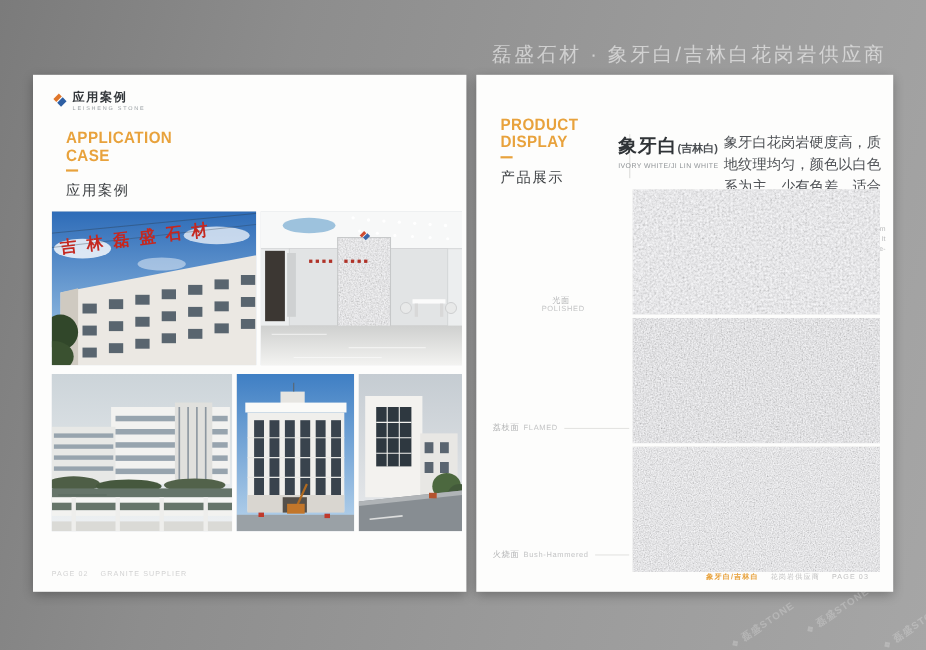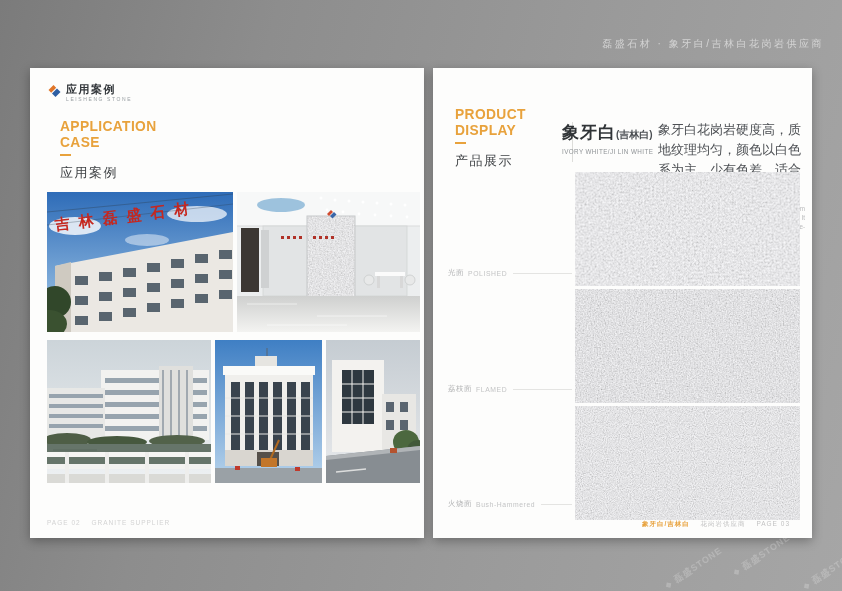--- a/index.html
+++ b/index.html
@@ -3,22 +3,22 @@
 <meta charset="utf-8">
 <style>
   * { margin:0; padding:0; box-sizing:border-box; }
   html,body { width:842px; height:591px; overflow:hidden; }
   body { font-family:"Liberation Sans", sans-serif; }
   .canvas {
     position:relative; width:842px; height:591px;
     background:linear-gradient(105deg,#7b7b7b 0%,#8d8d8d 28%,#9a9a9a 62%,#a6a6a6 100%);
   }
   .header-tagline {
-    position:absolute; top:37px; right:18px;
-    font-size:10px; letter-spacing:2.5px; color:rgba(255,255,255,.55);
+    position:absolute; top:37px; right:36px;
+    font-size:18px; letter-spacing:2.5px; color:rgba(255,255,255,.55);
   }
   .page {
     position:absolute; top:68px; height:470px; background:#fdfdfc;
     box-shadow:0 3px 10px rgba(0,0,0,.30);
   }
   .page-left  { left:30px;  width:394px; }
   .page-right { left:433px; width:379px; }
 
   
   .logo { position:absolute; left:17px; top:15px; display:flex; align-items:flex-start; gap:4px; }
@@ -66,21 +66,21 @@
   .prod-desc-cn { font-size:13px; line-height:1.55; color:#4d5054; }
   .prod-desc-en { font-size:6.3px; line-height:1.5; color:#b9babb; margin-top:3px; text-align:justify; }
 
   
   .sample { position:absolute; left:142px; width:225px; height:114px; overflow:hidden; background:#efefee; }
   .s1 { top:104px; } .s2 { top:221px; } .s3 { top:338px; }
   .sample svg { display:block; width:100%; height:100%; }
 
   
   .finish { position:absolute; left:15px; width:124px; display:flex; align-items:center; }
-  .f1 { top:200px; } .f2 { top:316px; } .f3 { top:431px; }
+  .f1 { top:200px;flex-direction:column; } .f2 { top:316px; } .f3 { top:431px; }
   .finish .cn { font-size:7.5px; color:#b3b4b5; letter-spacing:.5px; }
   .finish .en { font-size:6.8px; color:#c3c4c5; letter-spacing:.6px; margin-left:4px; white-space:nowrap; }
   .finish .rule { flex:1; height:1px; background:#e4e4e2; margin-left:6px; }
 
   
   .stamp { position:absolute; font-size:9px; font-weight:bold; letter-spacing:1px;
     color:rgba(255,255,255,.22); transform:rotate(-34deg); white-space:nowrap; }
   .stamp::before { content:"❖ "; font-size:8px; }
   .st1 { left:660px; top:562px; } .st2 { left:728px; top:549px; } .st3 { left:798px; top:563px; }
 </style>

